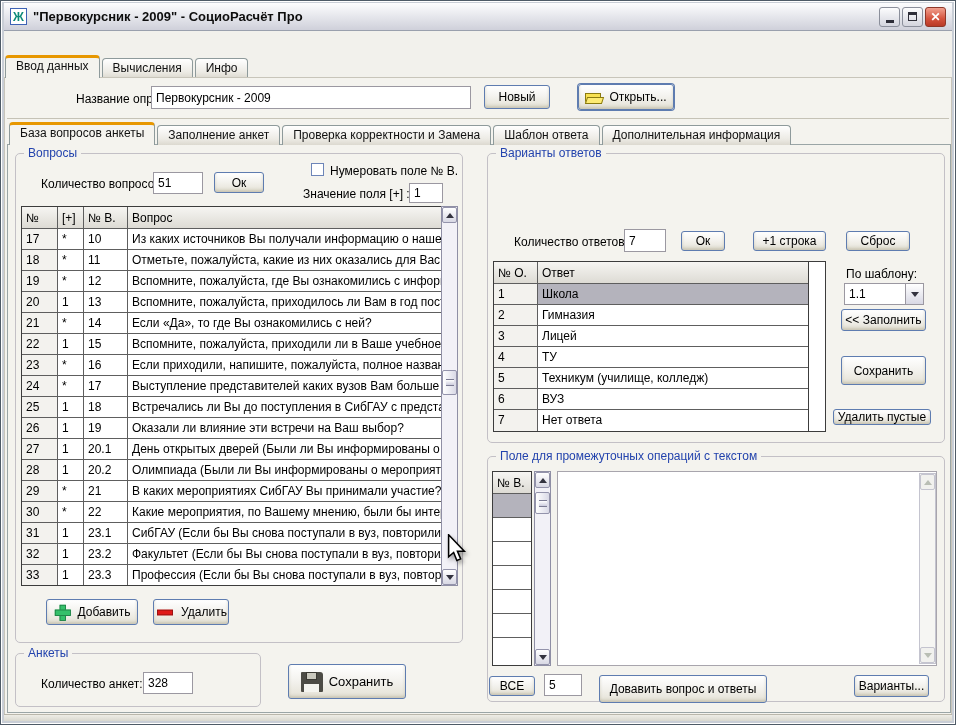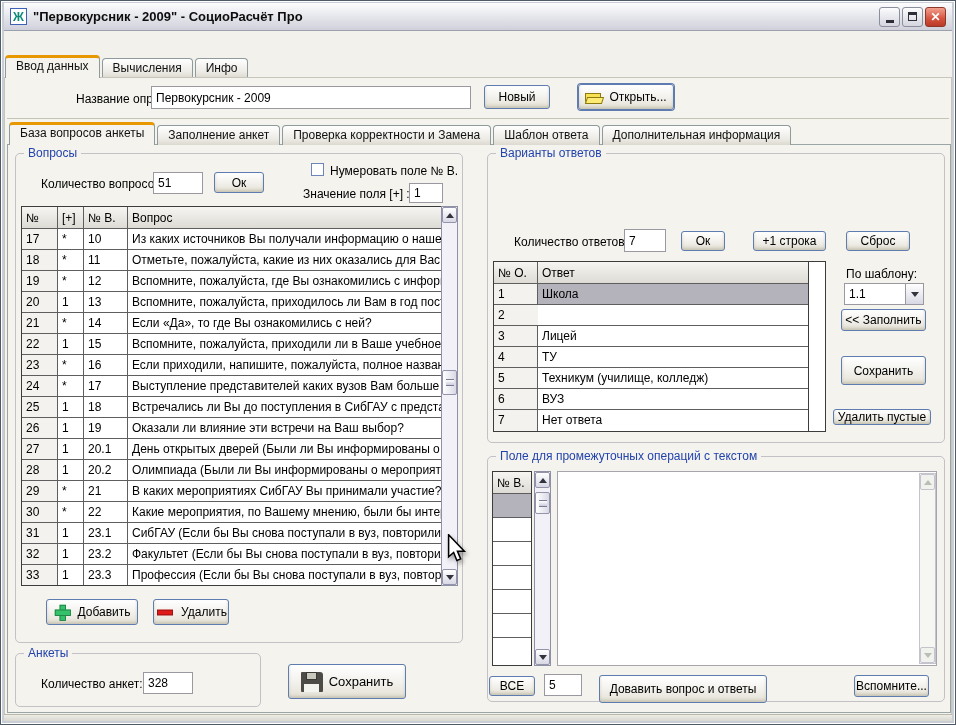--- a/index.html
+++ b/index.html
@@ -316,20 +316,21 @@
         <div class="dcell a-c0">№ О.</div>
         <div class="dcell a-c1">Ответ</div>
       </div>
     <div>
         <div class="drow">
           <div class="dcell a-c0 fixedcol">1</div>
           <div class="dcell a-c1 sel">Школа</div>
         </div>
         <div class="drow">
           <div class="dcell a-c0 fixedcol">2</div>
+          <div class="dcell a-c1">Гимназия</div>
         </div>
         <div class="drow">
           <div class="dcell a-c0 fixedcol">3</div>
           <div class="dcell a-c1">Лицей</div>
         </div>
         <div class="drow">
           <div class="dcell a-c0 fixedcol">4</div>
           <div class="dcell a-c1">ТУ</div>
         </div>
         <div class="drow">
@@ -409,20 +410,20 @@
         <div class="tri-up"></div>
       </div>
     <div class="sb-btn" style="bottom:0;">
         <div class="tri-dn"></div>
       </div>
   </div>
 
   <button class="xp-btn" style="position:absolute;left:488px;top:675px;width:46px;height:20px;z-index:4;">ВСЕ</button>
   <input class="xp-input" style="position: absolute; left: 543px; top: 673px; width: 38px; height: 22px; z-index: 4;" value="5">
   <button class="xp-btn" style="position:absolute;left:598px;top:674px;width:168px;height:28px;z-index:4;">Довавить вопрос и ответы</button>
-  <button class="xp-btn" style="position:absolute;left:853px;top:674px;width:75px;height:22px;z-index:4;">Вспомните...</button>
+  <button class="xp-btn" style="position:absolute;left:853px;top:674px;width:75px;height:22px;z-index:4;">Варианты...</button>
 
   <div class="statusstrip"></div>
 
   <svg class="cursor" style="left:446px;top:533px;" width="20" height="29" viewBox="0 0 13 19">
     <path d="M1 0.5 L1 15 L4.3 12.1 L6.4 17.4 L8.9 16.3 L6.8 11.3 L11.3 11.3 Z" fill="#ffffff" stroke="#000000" stroke-width="1"></path>
   </svg>
 </div>
 
 </body></html>

